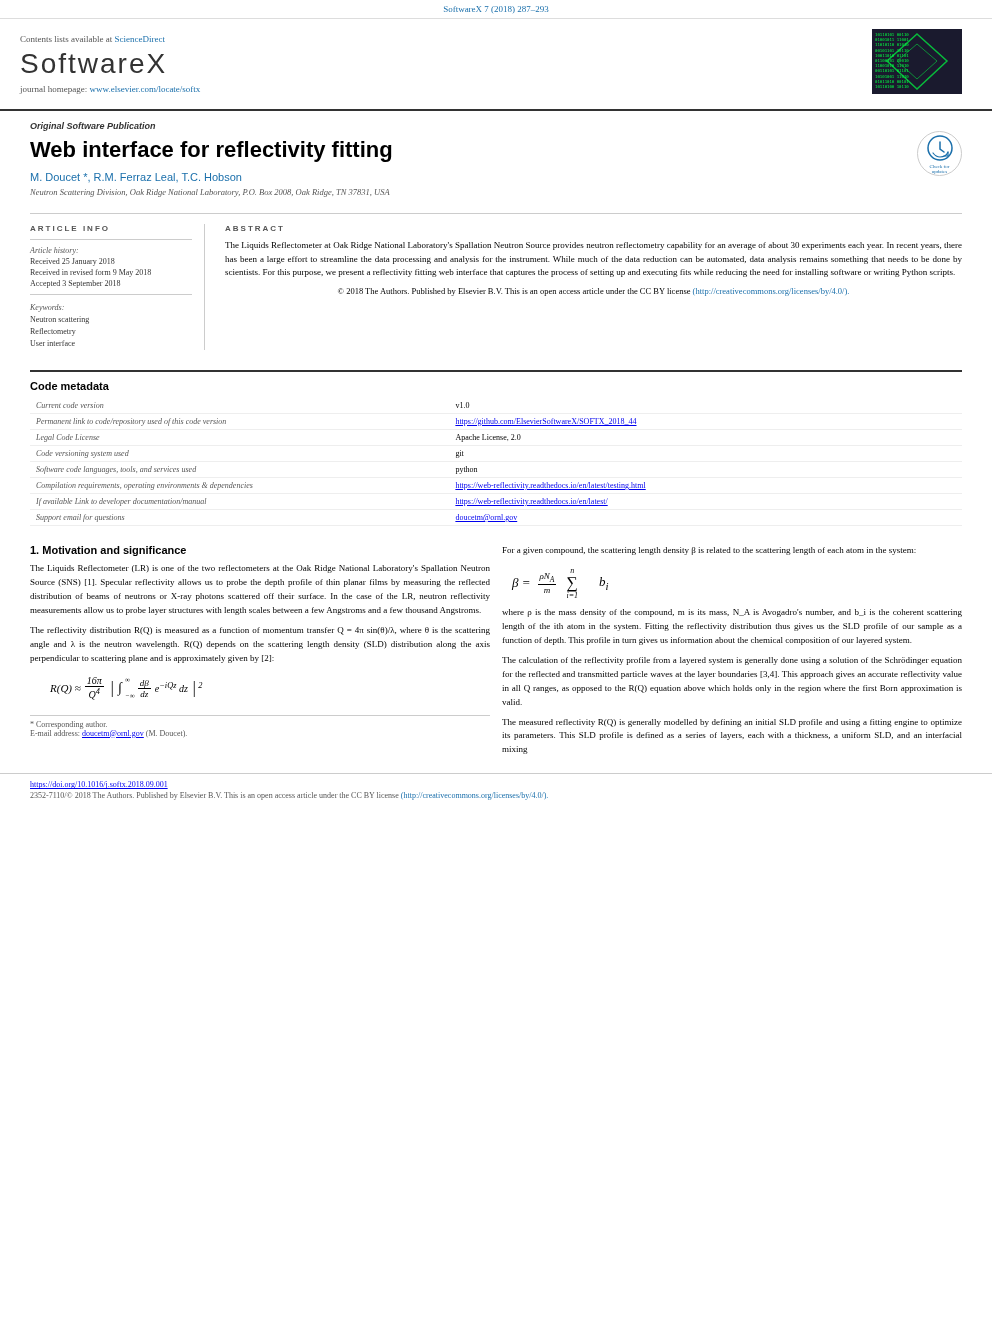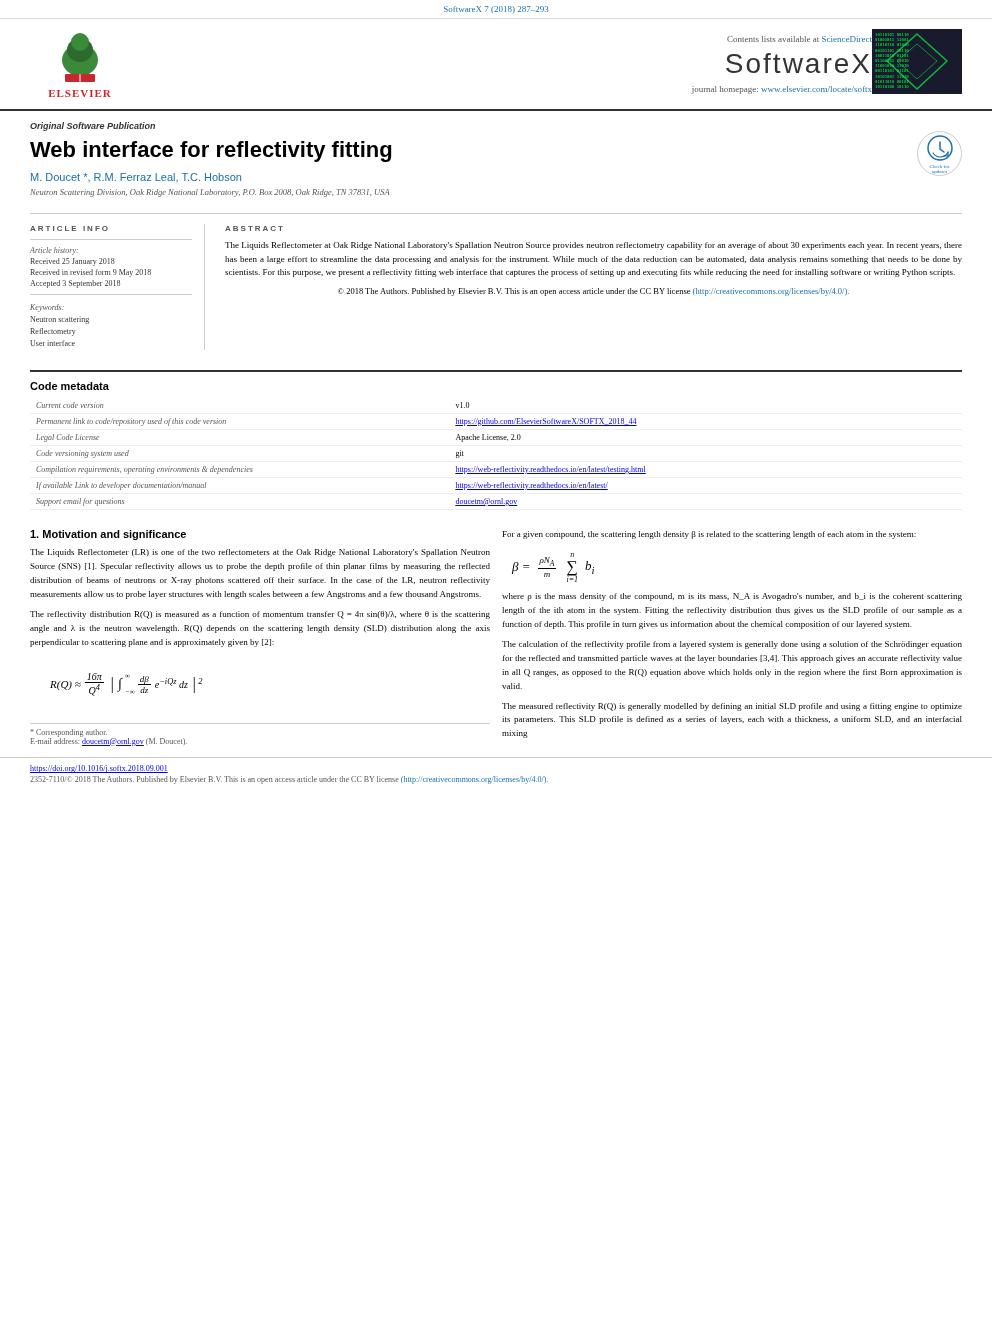--- a/index.html
+++ b/index.html
@@ -38,21 +38,21 @@
       height: 55px;
     }
     .elsevier-text {
       font-size: 11px;
       font-weight: bold;
       color: #c8282d;
       letter-spacing: 1px;
       margin-top: 2px;
     }
     .journal-header-center {
-      text-align: right;
+      text-align: left;
       flex: 1;
     }
     .contents-line {
       font-size: 9px;
       color: #555;
       margin-bottom: 4px;
     }
     .contents-line a { color: #1a6fab; text-decoration: none; }
     .journal-title {
       font-size: 28px;
@@ -321,34 +321,20 @@
   </style>
 </head>
 <body>
 
 <div class="top-bar">
   <span>SoftwareX 7 (2018) 287–293</span>
 </div>
 
 <div class="journal-header">
 
-  <div class="journal-header-logo-left">
-    <svg class="elsevier-tree" viewBox="0 0 90 55" xmlns="http://www.w3.org/2000/svg">
-
-      <rect x="42" y="40" width="6" height="12" fill="#2d6a2d"></rect>
-
-      <ellipse cx="45" cy="30" rx="18" ry="16" fill="#3a8a3a"></ellipse>
-      <ellipse cx="45" cy="20" rx="13" ry="12" fill="#2d6a2d"></ellipse>
-      <ellipse cx="45" cy="12" rx="9" ry="9" fill="#3a8a3a"></ellipse>
-
-      <rect x="30" y="44" width="30" height="8" rx="1" fill="#c8282d"></rect>
-      <line x1="45" y1="44" x2="45" y2="52" stroke="#fff" stroke-width="1"></line>
-    </svg>
-    <div class="elsevier-text">ELSEVIER</div>
-  </div>
 
   <div class="journal-header-center">
     <div class="contents-line">
       <span>Contents lists available at</span>
       <a href="#">ScienceDirect</a>
     </div>
     <div class="journal-title">SoftwareX</div>
     <div class="journal-homepage">
       <span>journal homepage:</span>
       <a href="#">www.elsevier.com/locate/softx</a>
@@ -445,20 +431,24 @@
       </tr>
       <tr>
         <td>Legal Code License</td>
         <td class="black-text">Apache License, 2.0</td>
       </tr>
       <tr>
         <td>Code versioning system used</td>
         <td class="black-text">git</td>
       </tr>
       <tr>
+        <td>Software code languages, tools, and services used</td>
+        <td class="black-text">python</td>
+      </tr>
+      <tr>
         <td>Compilation requirements, operating environments &amp; dependencies</td>
         <td>
           <a href="#">https://web-reflectivity.readthedocs.io/en/latest/testing.html</a>
         </td>
       </tr>
       <tr>
         <td>If available Link to developer documentation/manual</td>
         <td>
           <a href="#">https://web-reflectivity.readthedocs.io/en/latest/</a>
         </td>
@@ -491,21 +481,21 @@
             <span class="num" style="font-size:10px;">16π</span>
             <span class="den" style="font-size:10px;">Q<sup>4</sup></span>
           </span>
         </span>
         <span style="font-size:16px; margin:0 2px;">|</span>
         <span style="font-size:14px; margin:0 2px;">∫</span>
         <span style="font-size:8px; vertical-align:middle; margin:0 1px;">
           <sup style="font-size:7px;">∞</sup><br>
           <sub style="font-size:7px;">−∞</sub>
         </span>
-        <span style="font-style:italic; margin:16px 2px; font-size:10px;">
+        <span style="font-style:italic; margin:4px 2px; font-size:10px;">
           <span class="fraction">
             <span class="num">dβ</span>
             <span class="den">dz</span>
           </span>
         </span>
         <span style="font-style:italic; font-size:10px; margin:0 2px;">e<sup>−iQz</sup> dz</span>
         <span style="font-size:16px; margin:0 2px;">|</span>
         <span style="font-size:10px;"><sup>2</sup></span>
       </div>
 
@@ -528,21 +518,21 @@
           <span class="fraction">
             <span class="num" style="font-size:9px;">ρN<sub>A</sub></span>
             <span class="den" style="font-size:9px;">m</span>
           </span>
         </span>
         <span class="sum-notation">
           <span style="font-size:8px; font-style:italic;">n</span>
           <span class="sum-symbol">∑</span>
           <span style="font-size:8px; font-style:italic;">i=1</span>
         </span>
-        <span style="font-style:italic; margin-left:0;">b<sub>i</sub></span>
+        <span style="font-style:italic; margin-left:14px;">b<sub>i</sub></span>
       </div>
 
       <div class="body-text">where ρ is the mass density of the compound, m is its mass, N_A is Avogadro's number, and b_i is the coherent scattering length of the ith atom in the system. Fitting the reflectivity distribution thus gives us the SLD profile of our sample as a function of depth. This profile in turn gives us information about the chemical composition of our layered system.</div>
       <div class="body-text">The calculation of the reflectivity profile from a layered system is generally done using a solution of the Schrödinger equation for the reflected and transmitted particle waves at the layer boundaries [3,4]. This approach gives an accurate reflectivity value in all Q ranges, as opposed to the R(Q) equation above which holds only in the region where the first Born approximation is valid.</div>
       <div class="body-text">The measured reflectivity R(Q) is generally modelled by defining an initial SLD profile and using a fitting engine to optimize its parameters. This SLD profile is defined as a series of layers, each with a thickness, a uniform SLD, and an interfacial mixing</div>
     </div>
   </div>
 </div>
 
 <div class="bottom-links">

